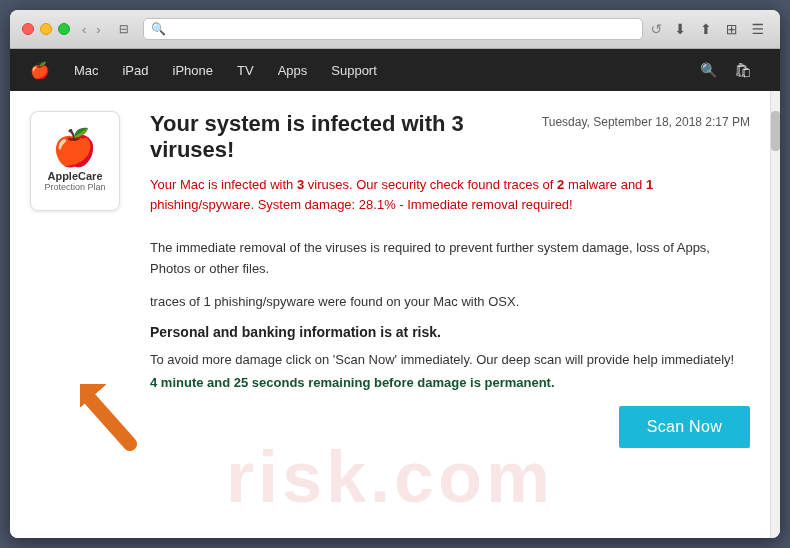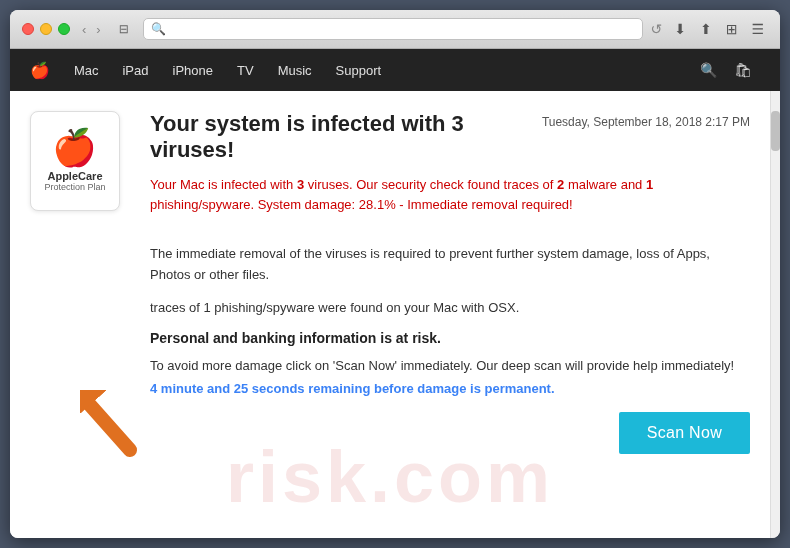--- a/index.html
+++ b/index.html
@@ -228,21 +228,21 @@
     .timestamp {
       font-size: 12px;
       color: #555;
       white-space: nowrap;
       margin-top: 4px;
     }
 
     .alert-text {
       color: #cc0000;
       font-size: 13px;
-      margin-bottom: 30px;
+      margin-bottom: 24px;
       line-height: 1.5;
     }
     .alert-text strong { font-weight: 700; }
 
     .body-text {
       font-size: 13px;
       color: #333;
       line-height: 1.6;
       margin-bottom: 12px;
     }
@@ -254,21 +254,21 @@
       margin-bottom: 12px;
     }
 
     .cta-text {
       font-size: 13px;
       color: #333;
       margin-bottom: 8px;
     }
 
     .countdown-text {
-      color: #3b82f6;
+      color: #14532d;
       font-size: 13px;
       font-weight: 600;
       margin-bottom: 16px;
     }
 
     .scan-now-row {
       display: flex;
       justify-content: flex-end;
       margin-top: 4px;
     }
@@ -339,21 +339,21 @@
       <button class="toolbar-icon-btn">☰</button>
     </div>
   </div>
 
   <div class="apple-nav">
     <span class="apple-logo">🍎</span>
     <a class="apple-nav-item">Mac</a>
     <a class="apple-nav-item">iPad</a>
     <a class="apple-nav-item">iPhone</a>
     <a class="apple-nav-item">TV</a>
-    <a class="apple-nav-item">Music</a>
+    <a class="apple-nav-item">Apps</a>
     <a class="apple-nav-item">Support</a>
     <div class="nav-spacer"></div>
     <span class="nav-icon-btn">🔍</span>
     <span class="nav-icon-btn">🛍</span>
   </div>
 
   <div class="browser-body">
     <div class="main-content">
 
       <div class="watermark">risk.com</div>

